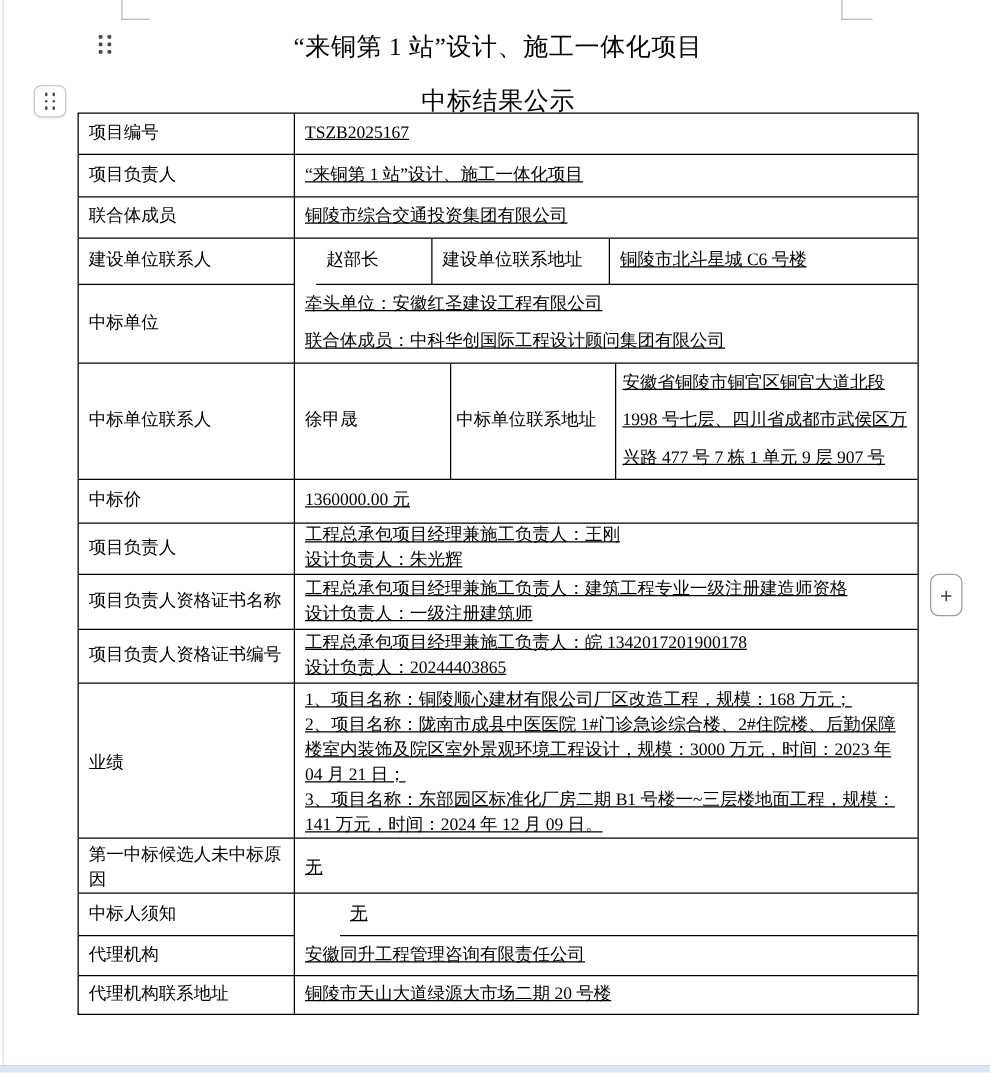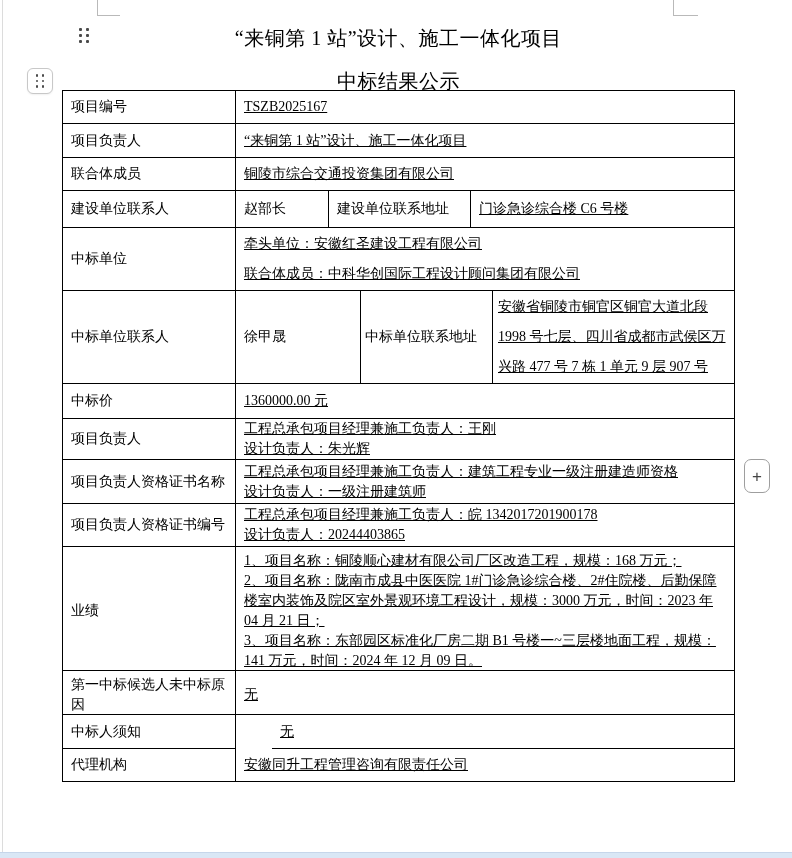--- a/index.html
+++ b/index.html
@@ -114,28 +114,28 @@
       </div>
     <div class="cell val">
         <span>铜陵市综合交通投资集团有限公司</span>
       </div>
   </div>
 
   <div class="row" style="height:37px;">
     <div class="cell lab">
         <span>建设单位联系人</span>
       </div>
-    <div class="cell" style="flex:0 0 93px;">
+    <div class="cell" style="flex:0 0 93px;margin-left:17px;">
         <span>赵部长</span>
       </div>
     <div class="cell" style="flex:0 0 142px;">
         <span>建设单位联系地址</span>
       </div>
     <div class="cell val">
-        <span>门诊急诊综合楼 C6 号楼</span>
+        <span>铜陵市北斗星城 C6 号楼</span>
       </div>
   </div>
 
   <div class="row loose" style="height:63px;">
     <div class="cell lab">
         <span>中标单位</span>
       </div>
     <div class="cell val">
         <span>牵头单位：安徽红圣建设工程有限公司
 联合体成员：中科华创国际工程设计顾问集团有限公司</span>
@@ -228,20 +228,28 @@
   <div class="row" style="height:32px;">
     <div class="cell lab">
         <span>代理机构</span>
       </div>
     <div class="cell val">
         <span>安徽同升工程管理咨询有限责任公司</span>
       </div>
   </div>
 
 
+  <div class="row" style="height:30px;">
+    <div class="cell lab">
+        <span>代理机构联系地址</span>
+      </div>
+    <div class="cell val">
+        <span>铜陵市天山大道绿源大市场二期 20 号楼</span>
+      </div>
+  </div>
 
 </div>
 
 <div class="add-btn">
   <span>+</span>
 </div>
 
 <div class="bottom-bar"></div>
 
 </body></html>

